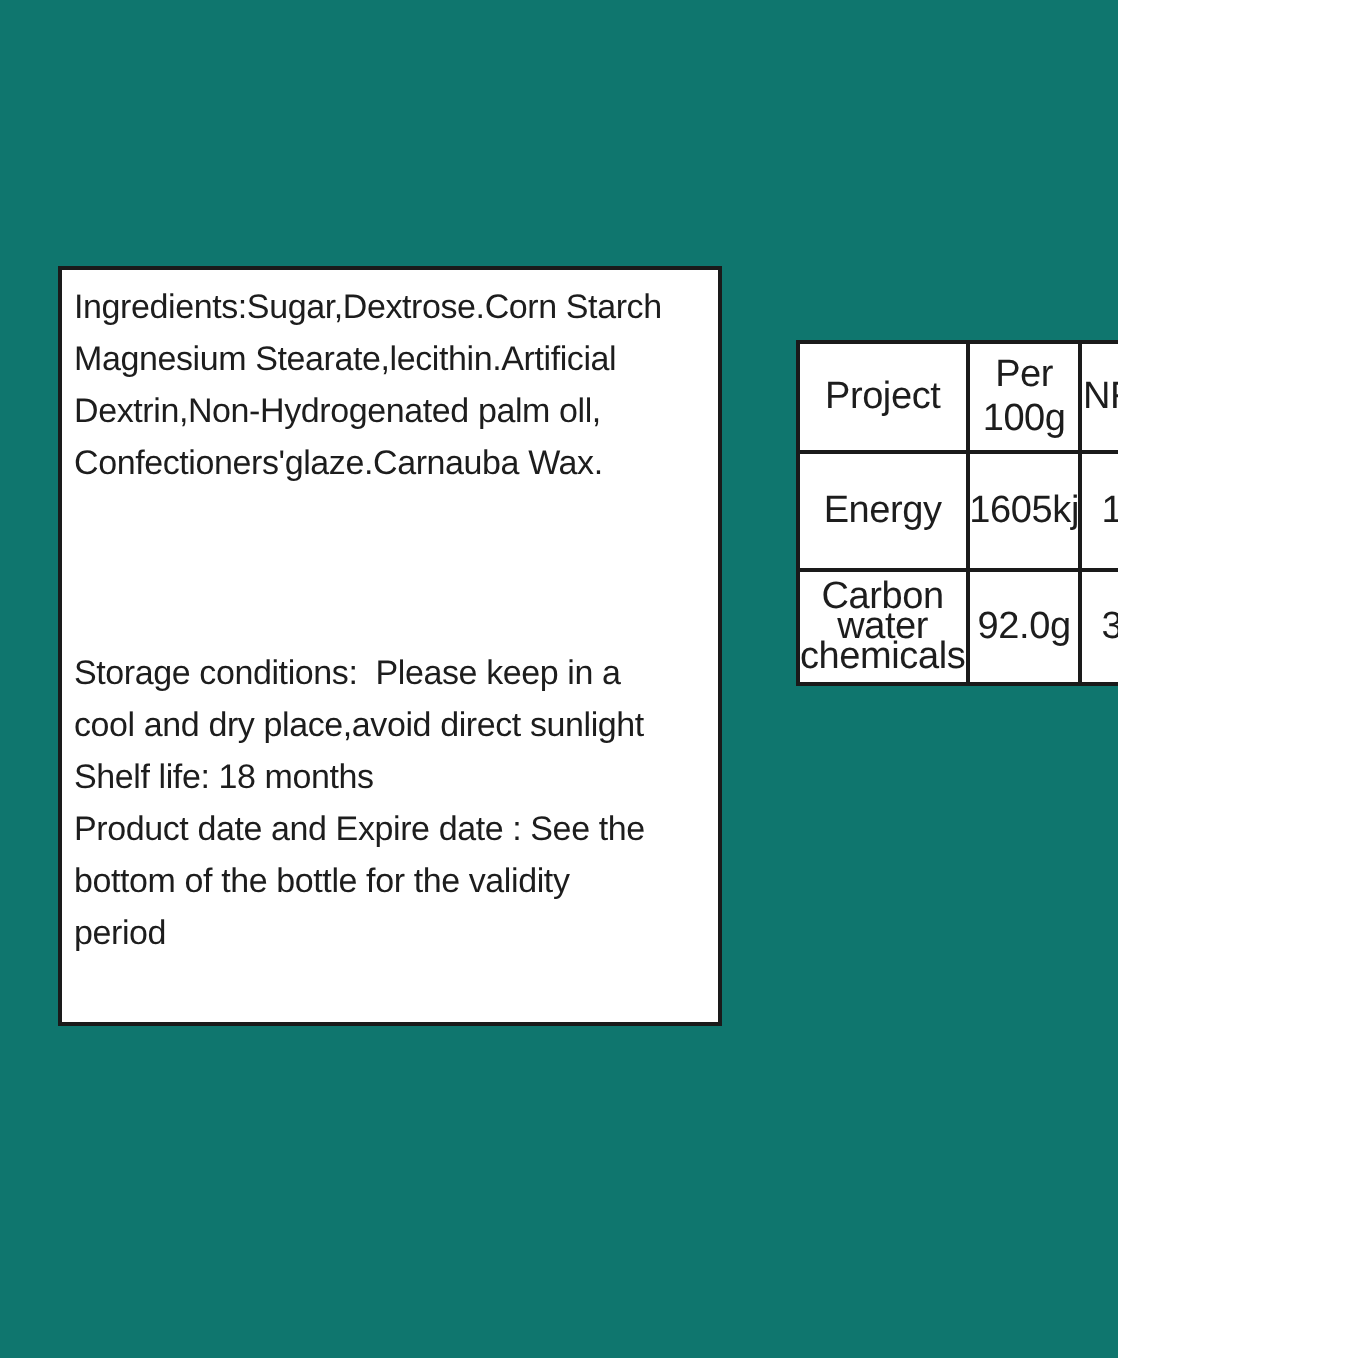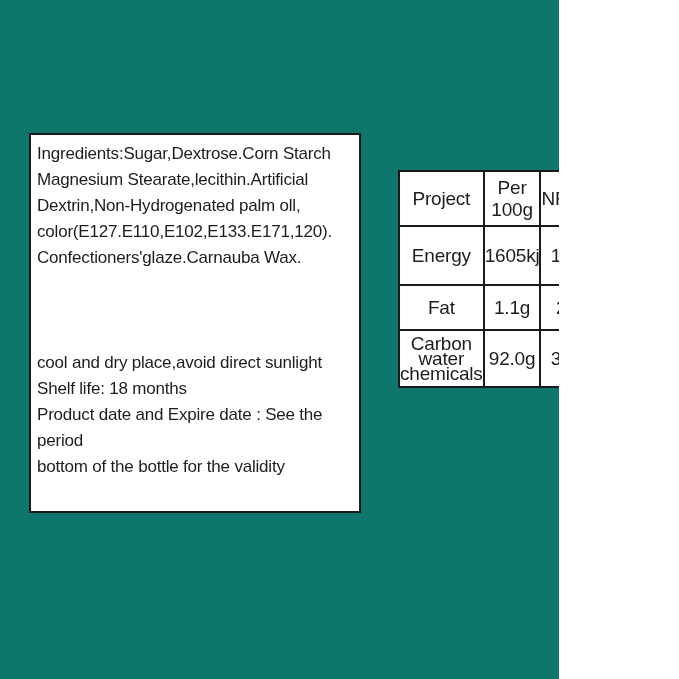--- a/index.html
+++ b/index.html
@@ -73,57 +73,52 @@
 </head>
 <body>
 
 <div class="sheet">
 
   <div class="label-box">
     <div>
       <div class="text-line">Ingredients:Sugar,Dextrose.Corn Starch</div>
       <div class="text-line">Magnesium Stearate,lecithin.Artificial</div>
       <div class="text-line">Dextrin,Non-Hydrogenated palm oll,</div>
-      <div class="text-line">color(E127.E110,E102,E133.E171,120).</div>
       <div class="text-line">Confectioners'glaze.Carnauba Wax.</div>
     </div>
 
     <div class="block-gap"></div>
 
     <div>
+      <div class="text-line">Storage conditions:  Please keep in a</div>
       <div class="text-line">cool and dry place,avoid direct sunlight</div>
       <div class="text-line">Shelf life: 18 months</div>
       <div class="text-line">Product date and Expire date : See the</div>
+      <div class="text-line">bottom of the bottle for the validity</div>
       <div class="text-line">period</div>
-      <div class="text-line">bottom of the bottle for the validity</div>
     </div>
   </div>
 
   <table class="nutrition-table">
     <colgroup>
       <col style="width:102px">
       <col style="width:86px">
       <col style="width:61px">
     </colgroup>
     <tbody>
       <tr class="row-header">
         <th>Project</th>
         <th>Per 100g</th>
         <th>NRV%</th>
       </tr>
       <tr class="row-energy">
         <td>Energy</td>
         <td>1605kj</td>
         <td>19%</td>
       </tr>
-      <tr class="row-fat">
-        <td>Fat</td>
-        <td>1.1g</td>
-        <td>2%</td>
-      </tr>
       <tr class="row-carbon">
         <td class="cell-small">Carbon
 water chemicals</td>
         <td>92.0g</td>
         <td>31%</td>
       </tr>
     </tbody>
   </table>
 
 </div>

